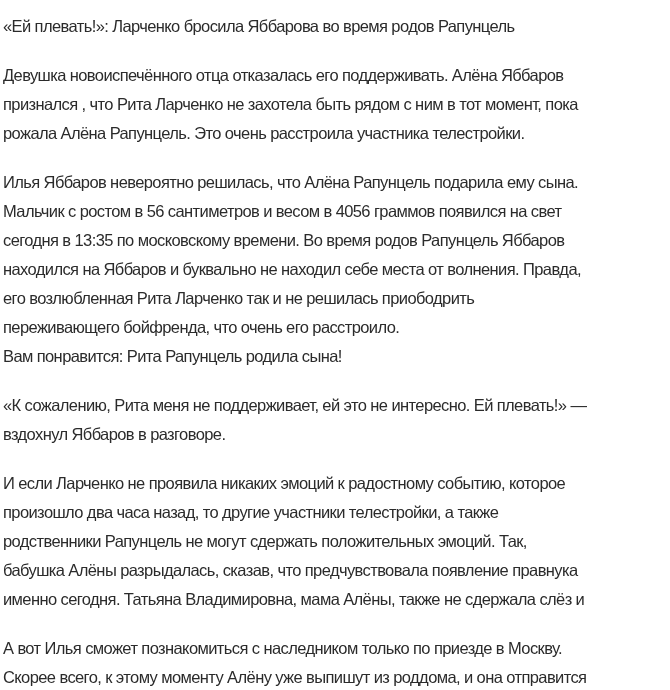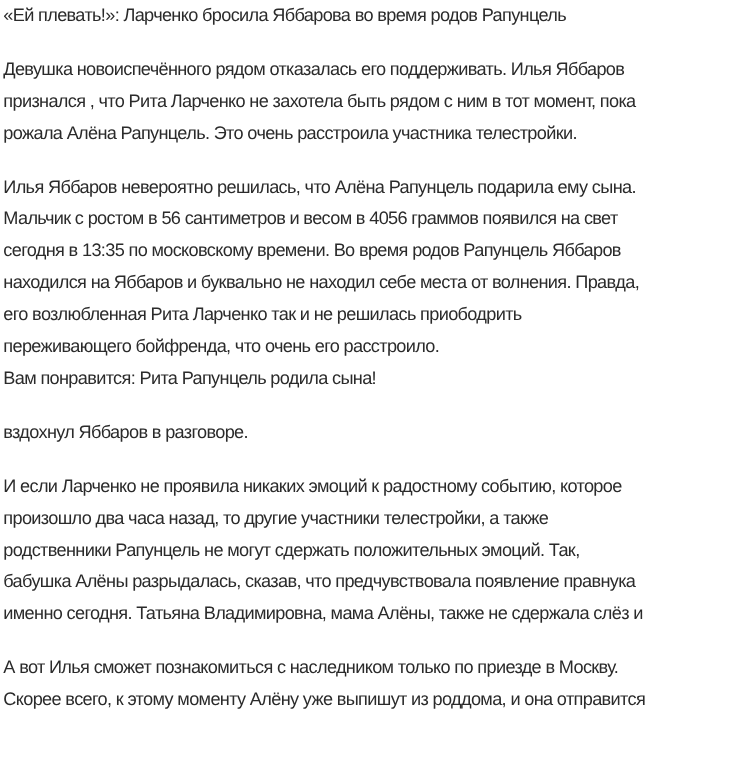--- a/index.html
+++ b/index.html
@@ -6,56 +6,57 @@
   body {
     width: 670px; height: 690px; overflow: hidden;
     font-family: "Liberation Sans", sans-serif;
     color: #2b2b2b;
   }
   .article { padding: 0 6px 0 3px; }
   .title {
     font-size: 16.5px;
     line-height: 29px;
     margin: 0;
-    padding-top: 0;
+    padding-top: 12px;
     font-weight: normal;
     letter-spacing: -0.6px;
     white-space: nowrap;
   }
   .para {
     font-size: 16.5px;
     line-height: 29px;
     margin: 20px 0 0 0;
     letter-spacing: -0.6px;
   }
   .line { display: block; white-space: nowrap; }
 </style>
 </head>
 <body>
 
 <div class="article">
   <h1 class="title">«Ей плевать!»: Ларченко бросила Яббарова во время родов Рапунцель</h1>
 
   <p class="para" style="margin-top:20px;">
-    <span class="line">Девушка новоиспечённого рядом отказалась его поддерживать. Илья Яббаров</span>
+    <span class="line">Девушка новоиспечённого отца отказалась его поддерживать. Алёна Яббаров</span>
     <span class="line">признался , что Рита Ларченко не захотела быть рядом с ним в тот момент, пока</span>
     <span class="line">рожала Алёна Рапунцель. Это очень расстроила участника телестройки.</span>
   </p>
 
   <p class="para">
     <span class="line">Илья Яббаров невероятно решилась, что Алёна Рапунцель подарила ему сына.</span>
     <span class="line">Мальчик с ростом в 56 сантиметров и весом в 4056 граммов появился на свет</span>
     <span class="line">сегодня в 13:35 по московскому времени. Во время родов Рапунцель Яббаров</span>
     <span class="line">находился на Яббаров и буквально не находил себе места от волнения. Правда,</span>
     <span class="line">его возлюбленная Рита Ларченко так и не решилась приободрить</span>
     <span class="line">переживающего бойфренда, что очень его расстроило.</span>
     <span class="line">Вам понравится: Рита Рапунцель родила сына!</span>
   </p>
 
   <p class="para">
+    <span class="line">«К сожалению, Рита меня не поддерживает, ей это не интересно. Ей плевать!» —</span>
     <span class="line">вздохнул Яббаров в разговоре.</span>
   </p>
 
   <p class="para">
     <span class="line">И если Ларченко не проявила никаких эмоций к радостному событию, которое</span>
     <span class="line">произошло два часа назад, то другие участники телестройки, а также</span>
     <span class="line">родственники Рапунцель не могут сдержать положительных эмоций. Так,</span>
     <span class="line">бабушка Алёны разрыдалась, сказав, что предчувствовала появление правнука</span>
     <span class="line">именно сегодня. Татьяна Владимировна, мама Алёны, также не сдержала слёз и</span>
   </p>

